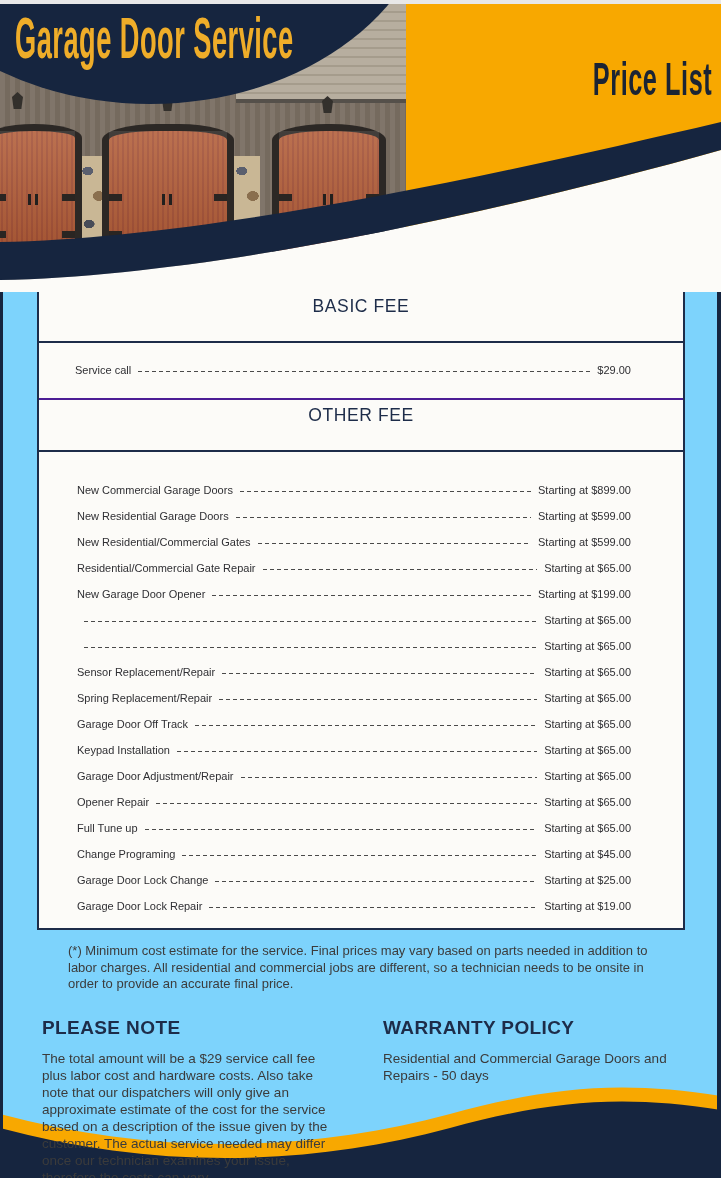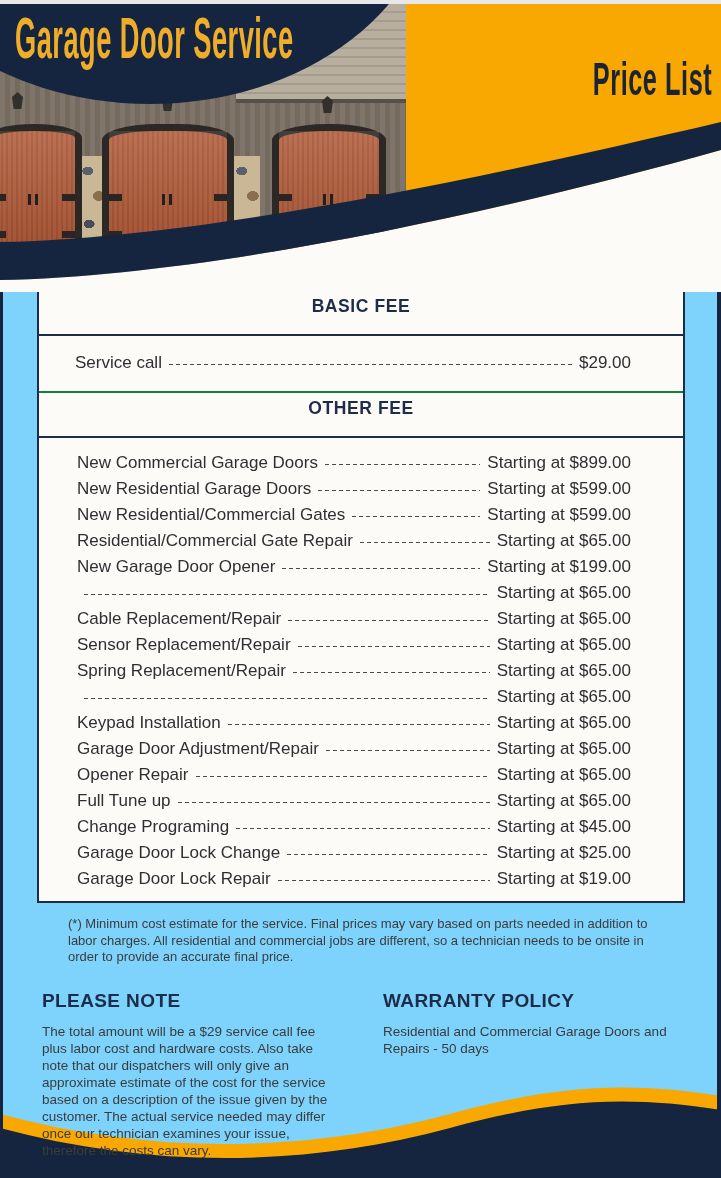--- a/index.html
+++ b/index.html
@@ -48,30 +48,30 @@
   .brand { position:absolute; left:15px; top:5px; z-index:4;
     font-size:58px; font-weight:bold; color:#EFAD29; line-height:1.0; white-space:nowrap;
     transform:scaleX(0.47); transform-origin:left top; letter-spacing:1px; }
   .price-title-wrap { position:absolute; left:406px; width:355px; top:52px; text-align:right; z-index:4; }
   .price-title { display:inline-block; font-size:46px; font-weight:bold; color:#1B2434;
     line-height:1.0; white-space:nowrap; transform:scaleX(0.55); letter-spacing:1px; }
   .wave-top { position:absolute; left:0; top:98px; width:721px; height:190px; z-index:5; display:block; }
   
   .content { position:relative; z-index:2; }
   .fee-table { margin:-3px 36px 0 37px; border:2px solid #1D2C49; background:#FCFBF8; }
-  .section-title { text-align:center; font-weight:bold; font-size:17.5px; letter-spacing:.6px;
-    color:#1D2C49; padding:5px 0 17px; border-bottom:2px solid #1D2C49; }
-  .section-title.other { border-top:2px solid #15803d; }
+  .section-title { text-align:center; font-weight:normal; font-size:17.5px; letter-spacing:.6px;
+    color:#1D2C49; padding:5px 0 24px; border-bottom:2px solid #1D2C49; }
+  .section-title.other { border-top:2px solid #4c1d95; }
   .basic-row-wrap { padding:14px 52px 15px 36px; }
-  .row { display:flex; align-items:baseline; font-size:17px; color:#2F2F33; line-height:26px; }
+  .row { display:flex; align-items:baseline; font-size:11px; color:#2F2F33; line-height:26px; }
   .row .lbl { white-space:nowrap; }
   .row .prc { white-space:nowrap; }
   .leader { flex:1; height:1px; margin:0 7px; align-self:center; position:relative; top:1px;
     background:repeating-linear-gradient(90deg,#4a4a4a 0 4px,transparent 4px 7px); }
-  .other-list { padding:12px 52px 9px 38px; }
+  .other-list { padding:25px 52px 9px 38px; }
   .disclaimer { margin:13px 60px 0 68px; font-size:13px; line-height:16.5px; color:#3C3C3C; }
   .notes { display:flex; margin-top:24px; padding-left:42px; }
   .note-col { width:300px; margin-right:41px; }
   .note-col.right { width:285px; margin-right:0; }
   .note-head { font-size:19px; font-weight:bold; letter-spacing:.4px; color:#1D2C49; }
   .note-body { margin-top:11px; font-size:13.5px; line-height:17px; color:#3B3B3B; }
   .wave-bottom { position:absolute; left:0; bottom:0; width:721px; height:120px; z-index:0; display:block; }
   .edge { position:absolute; top:288px; bottom:0; background:#16253F; z-index:6; }
   .edge.l { left:0; width:3px; } .edge.r { right:0; width:4px; }
 </style>
@@ -153,35 +153,35 @@
         <div class="row">
             <span class="lbl">New Garage Door Opener</span>
             <span class="leader"></span>
             <span class="prc">Starting at $199.00</span>
           </div>
         <div class="row">
             <span class="leader"></span>
             <span class="prc">Starting at $65.00</span>
           </div>
         <div class="row">
-            <span class="lbl">Cable Replacement/Repair</span>
             <span class="leader"></span>
             <span class="prc">Starting at $65.00</span>
           </div>
         <div class="row">
             <span class="lbl">Sensor Replacement/Repair</span>
             <span class="leader"></span>
             <span class="prc">Starting at $65.00</span>
           </div>
         <div class="row">
             <span class="lbl">Spring Replacement/Repair</span>
             <span class="leader"></span>
             <span class="prc">Starting at $65.00</span>
           </div>
         <div class="row">
+            <span class="lbl">Garage Door Off Track</span>
             <span class="leader"></span>
             <span class="prc">Starting at $65.00</span>
           </div>
         <div class="row">
             <span class="lbl">Keypad Installation</span>
             <span class="leader"></span>
             <span class="prc">Starting at $65.00</span>
           </div>
         <div class="row">
             <span class="lbl">Garage Door Adjustment/Repair</span>

